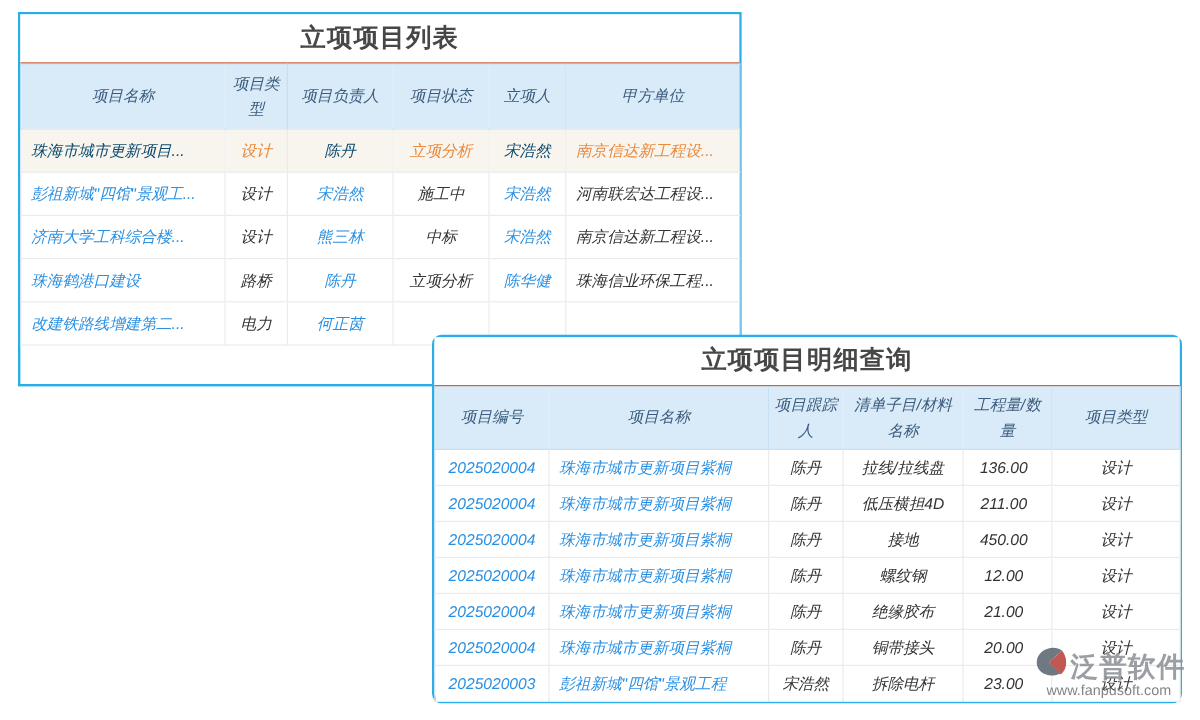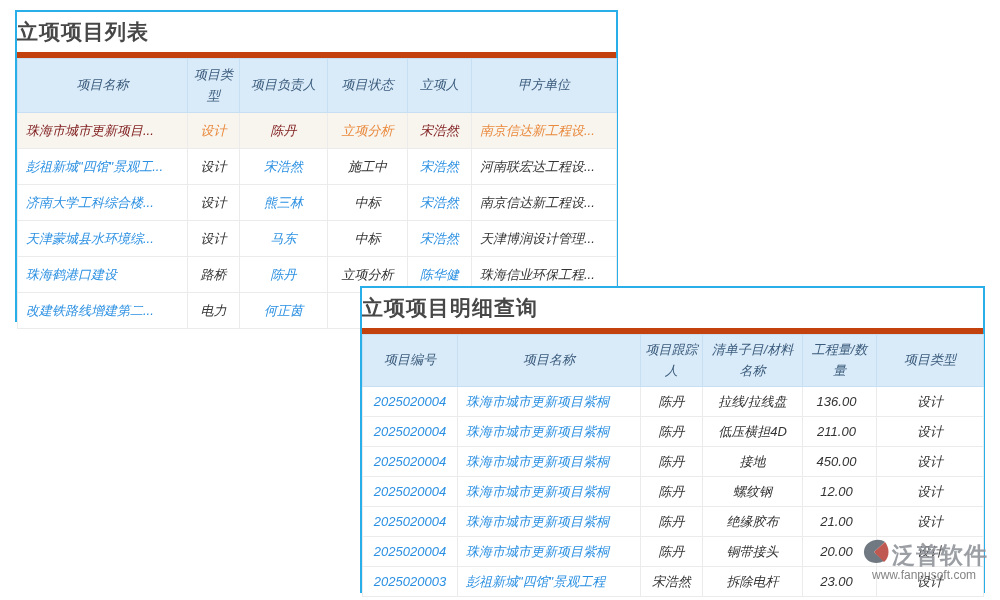--- a/index.html
+++ b/index.html
@@ -6,46 +6,46 @@
   body{
     width:1000px;height:600px;position:relative;overflow:hidden;
     background:#ffffff;
     font-family:"Liberation Sans","DejaVu Sans",sans-serif;
   }
   .panel{
     position:absolute;background:#ffffff;
     border:2px solid #29aee9;box-sizing:border-box;
   }
   .panel-list{left:15px;top:10px;width:603px;height:312px;z-index:1;}
-  .panel-detail{left:360px;top:286px;width:625px;height:307px;z-index:2;}
+  .panel-detail{left:360px;top:279px;width:625px;height:307px;z-index:2;border-radius:8px;}
   .panel-title{
-    margin:0;height:40px;line-height:40px;
+    margin:0;height:40px;line-height:40px;text-align:center;
     font-size:21px;font-weight:bold;color:#474747;letter-spacing:1px;
-    border-bottom:6px solid #c2410c;background:#ffffff;
+    border-bottom:1px solid #c2410c;background:#ffffff;
   }
   table{border-collapse:collapse;table-layout:fixed;width:100%;font-style:italic;}
   th{
     background:#d9eaf8;color:#3a5b7c;font-weight:400;font-size:13px;
     border:1px solid #c7dff2;padding:2px 4px;line-height:1.6;
     overflow:hidden;
   }
   td{
     font-size:13px;color:#333333;border:1px solid #ebebeb;
     padding:0 8px;text-align:center;white-space:nowrap;overflow:hidden;
     background:#ffffff;
   }
   .panel-list thead tr{height:54px;}
   .panel-list tbody tr{height:36px;}
   .panel-detail thead tr{height:52px;}
   .panel-detail tbody tr{height:30px;}
   td.al{text-align:left;}
   td.ar{text-align:center;padding-right:14px;}
   td.link{color:#2b90e2;}
   tr.selected td{color:#e9893c;background:#f8f4ee;}
-  tr.selected td.link{color:#7f1d1d;}
+  tr.selected td.link{color:#0c4a6e;}
   
   .watermark{
     position:absolute;left:860px;top:537px;width:138px;z-index:3;
     opacity:.88;text-align:left;line-height:1;pointer-events:none;
   }
   .wm-row{display:flex;align-items:flex-end;}
   .wm-logo{display:inline-block;width:30px;height:30px;margin-right:2px;}
   .wm-brand{font-size:23px;font-weight:bold;color:#8e9298;letter-spacing:1px;}
   .wm-url{font-size:12px;color:#737373;margin-top:2px;padding-left:12px;}
 </style>
@@ -92,28 +92,20 @@
       </tr>
       <tr>
         <td class="al link">济南大学工科综合楼...</td>
         <td>设计</td>
         <td class="link">熊三林</td>
         <td>中标</td>
         <td class="link">宋浩然</td>
         <td class="al">南京信达新工程设...</td>
       </tr>
       <tr>
-        <td class="al link">天津蒙城县水环境综...</td>
-        <td>设计</td>
-        <td class="link">马东</td>
-        <td>中标</td>
-        <td class="link">宋浩然</td>
-        <td class="al">天津博润设计管理...</td>
-      </tr>
-      <tr>
         <td class="al link">珠海鹤港口建设</td>
         <td>路桥</td>
         <td class="link">陈丹</td>
         <td>立项分析</td>
         <td class="link">陈华健</td>
         <td class="al">珠海信业环保工程...</td>
       </tr>
       <tr>
         <td class="al link">改建铁路线增建第二...</td>
         <td>电力</td>

